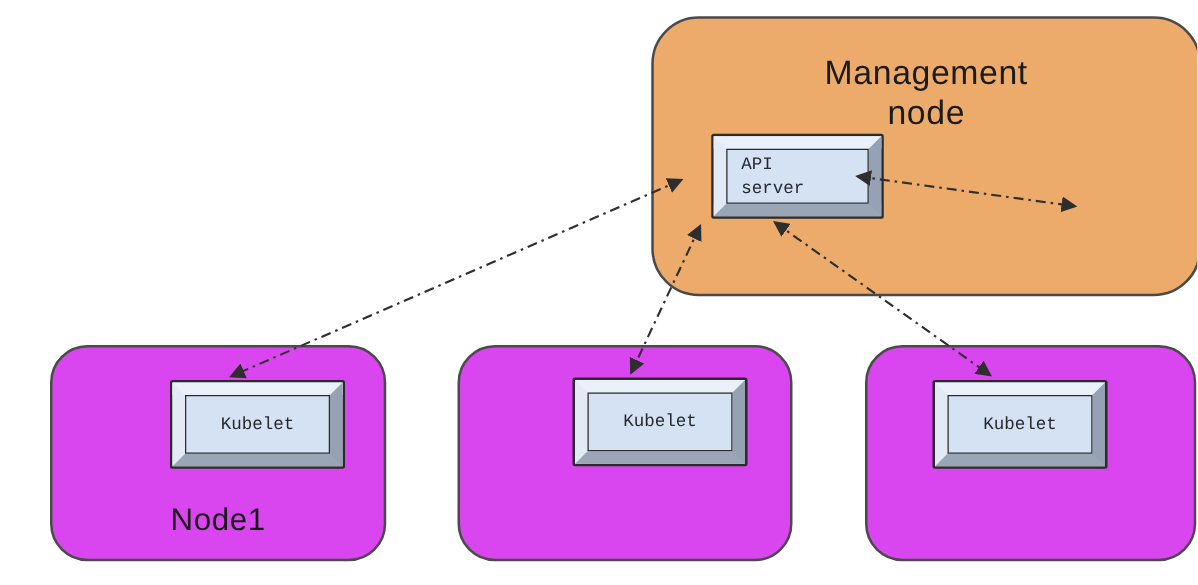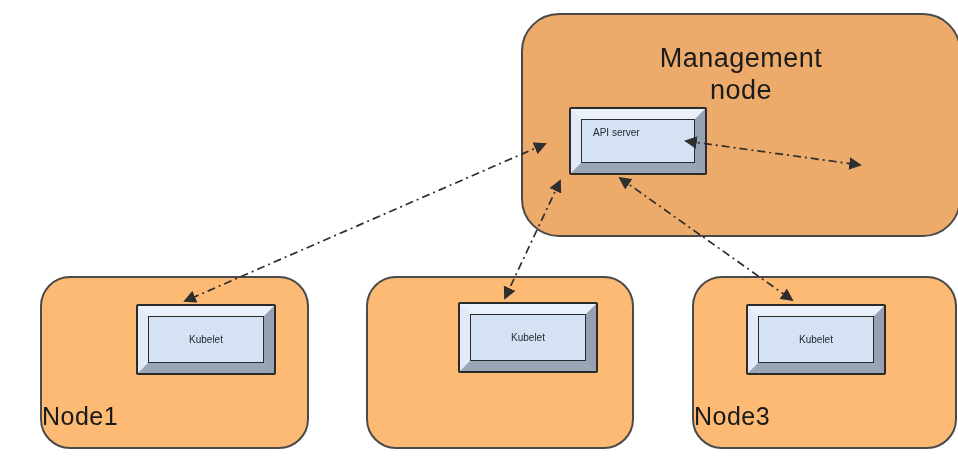--- a/index.html
+++ b/index.html
@@ -17,39 +17,39 @@
     border:2px solid #4a4a4a;
     border-radius:34px;
     margin-left:24px;
   }
   .mgmt{
     left:497px;top:13px;width:440px;height:224px;
     background:#ecaa6b;
     border-radius:38px;
   }
   .worker{
-    background:#fdba74;
+    background:#d946ef;
     border-radius:30px;
   }
   .node1{left:16px;top:276px;width:269px;height:173px;}
   .node2{left:342px;top:276px;width:268px;height:173px;}
   .node3{left:668px;top:276px;width:265px;height:173px;}
 
   .mgmt-title{
     position:absolute;left:0;right:0;top:27px;
     text-align:center;
     font-size:27px;line-height:32px;
     letter-spacing:.5px;
     color:#1b1b1b;
   }
   .mgmt-title span{display:inline-block;max-width:200px;}
 
   .node-label{
     position:absolute;left:0;right:0;bottom:16px;
-    text-align:left;
+    text-align:center;
     font-size:25px;
     letter-spacing:.5px;
     color:#191919;
   }
 
   
   .chip{
     position:absolute;
     box-sizing:border-box;
     border:2px solid #2b2b2b;
@@ -64,22 +64,23 @@
     border-color:#ebf1fb #96a2b4 #9aa5b6 #e2eaf6;
   }
   .chip-face{
     box-sizing:border-box;
     width:100%;height:100%;
     border:1px solid #2b2b2b;
     background:#d4e2f4;
     display:flex;
     align-items:center;
     justify-content:center;
-    font-size:10px;
+    font-size:14px;
     color:#25282d;
+    font-family:Liberation Mono, monospace;
   }
   .chip-api{left:46px;top:92px;width:138px;height:68px;}
   .chip-api .chip-face{justify-content:flex-start;align-items:flex-start;}
   .chip-api .chip-face span{
     display:inline-block;
     width:54px;
     padding:3px 0 0 11px;
     line-height:19px;
   }
   .chip-kubelet{width:140px;height:71px;}
@@ -150,21 +151,20 @@
       </div>
     </div>
   </div>
 
   <div class="group-box worker node3">
     <div class="chip chip-kubelet k3">
       <div class="chip-bevel">
         <div class="chip-face">Kubelet</div>
       </div>
     </div>
-    <div class="node-label">Node3</div>
   </div>
 
   <svg class="arrows" width="958" height="468" viewBox="0 0 958 468">
     <defs>
       <marker id="arr" viewBox="0 0 10 10" refX="8.5" refY="5" markerWidth="7.5" markerHeight="7.5" orient="auto-start-reverse">
         <path d="M0,0 L10,5 L0,10 z" fill="#2e2e2e"></path>
       </marker>
     </defs>
     <line class="conn" x1="545" y1="144" x2="185" y2="301" marker-start="url(#arr)" marker-end="url(#arr)"></line>
     <line class="conn" x1="560" y1="181" x2="505" y2="298" marker-start="url(#arr)" marker-end="url(#arr)"></line>

